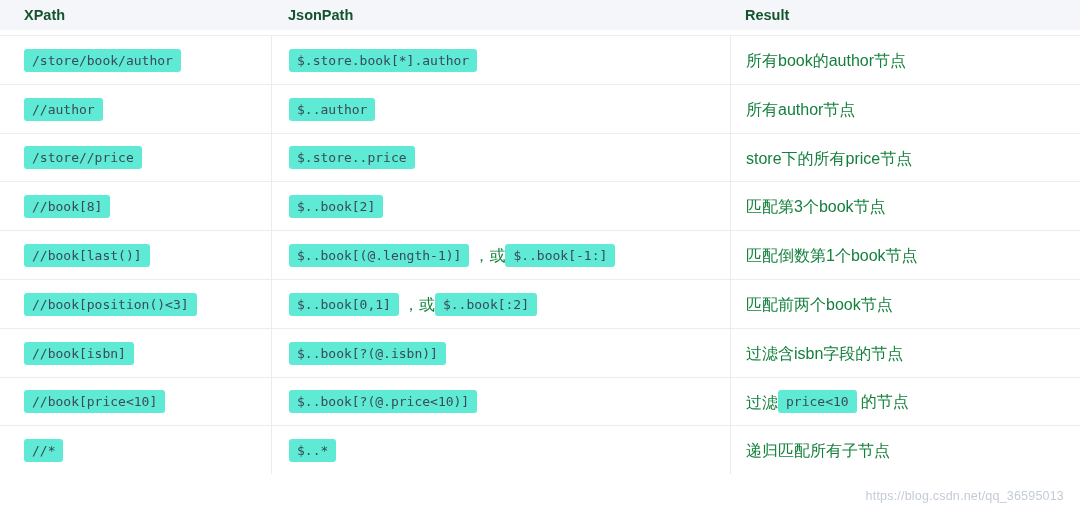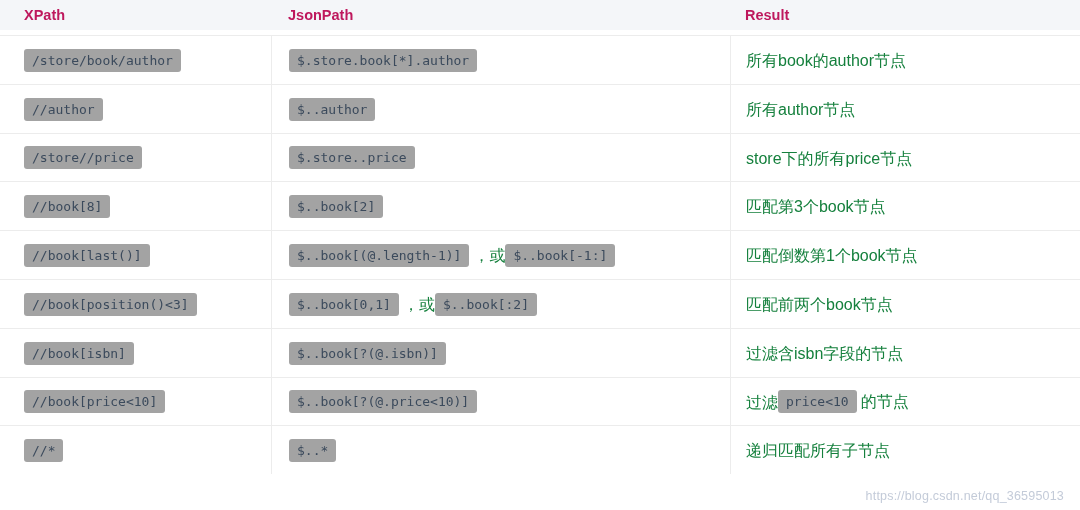--- a/index.html
+++ b/index.html
@@ -15,21 +15,21 @@
     width: 1080px;
     border-collapse: separate;
     border-spacing: 0;
     table-layout: fixed;
   }
   col.c1 { width: 271px; }
   col.c2 { width: 459px; }
   col.c3 { width: 350px; }
   th {
     background: #f4f6f9;
-    color: #be185d;
+    color: #14532d;
     font-size: 14.5px;
     font-weight: 700;
     text-align: left;
     height: 16px;
     padding: 7px 10px 7px 24px;
     border-bottom: 5px solid #ffffff; 
     white-space: nowrap;
     overflow: hidden;
   }
   td {
@@ -41,21 +41,21 @@
     font-size: 14px;
     color: #4c4c4c;
     line-height: 23px;
   }
   .pl-xpath    { padding-left: 24px; }
   .pl-jsonpath { padding-left: 17px; }
   .pl-result   { padding-left: 15px; }
   td.v-border  { border-left: 1px solid #ececec; }
   .code-chip {
     display: inline-block;
-    background: #a3a3a3;
+    background: #5eead4;
     border-radius: 3px;
     padding: 3px 8px;
     font-family: "DejaVu Sans Mono", "Liberation Mono", monospace;
     font-size: 13px;
     line-height: 17px;
     color: #3b4a5c;
     vertical-align: middle;
   }
   .seg-text {
     color: #15803d;

